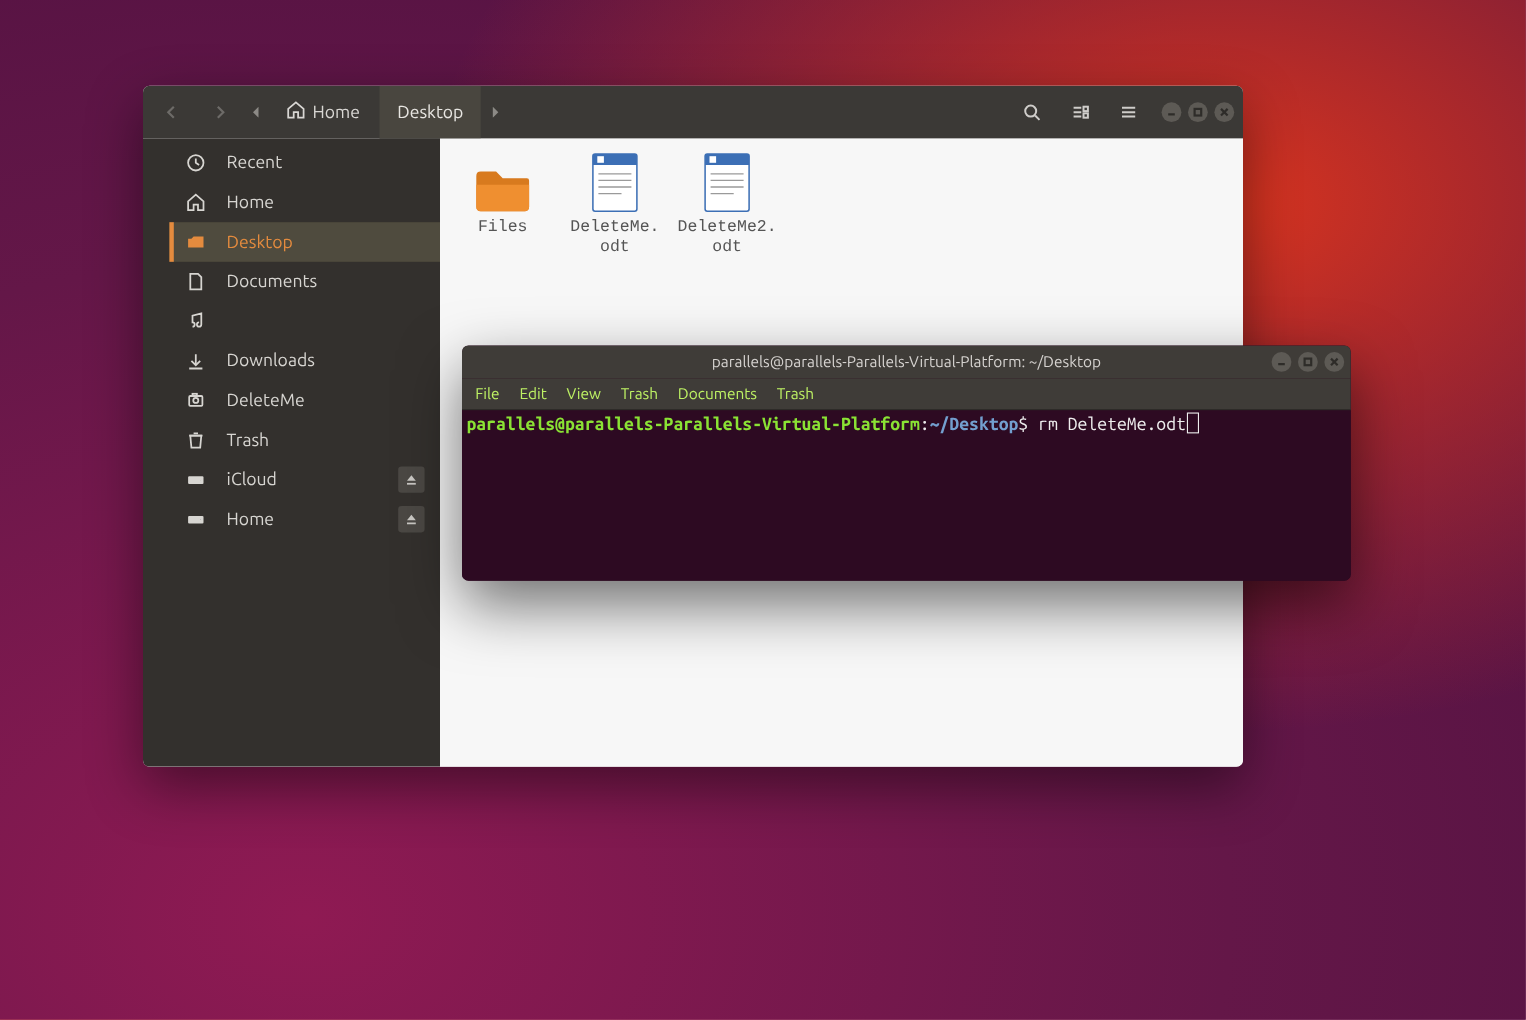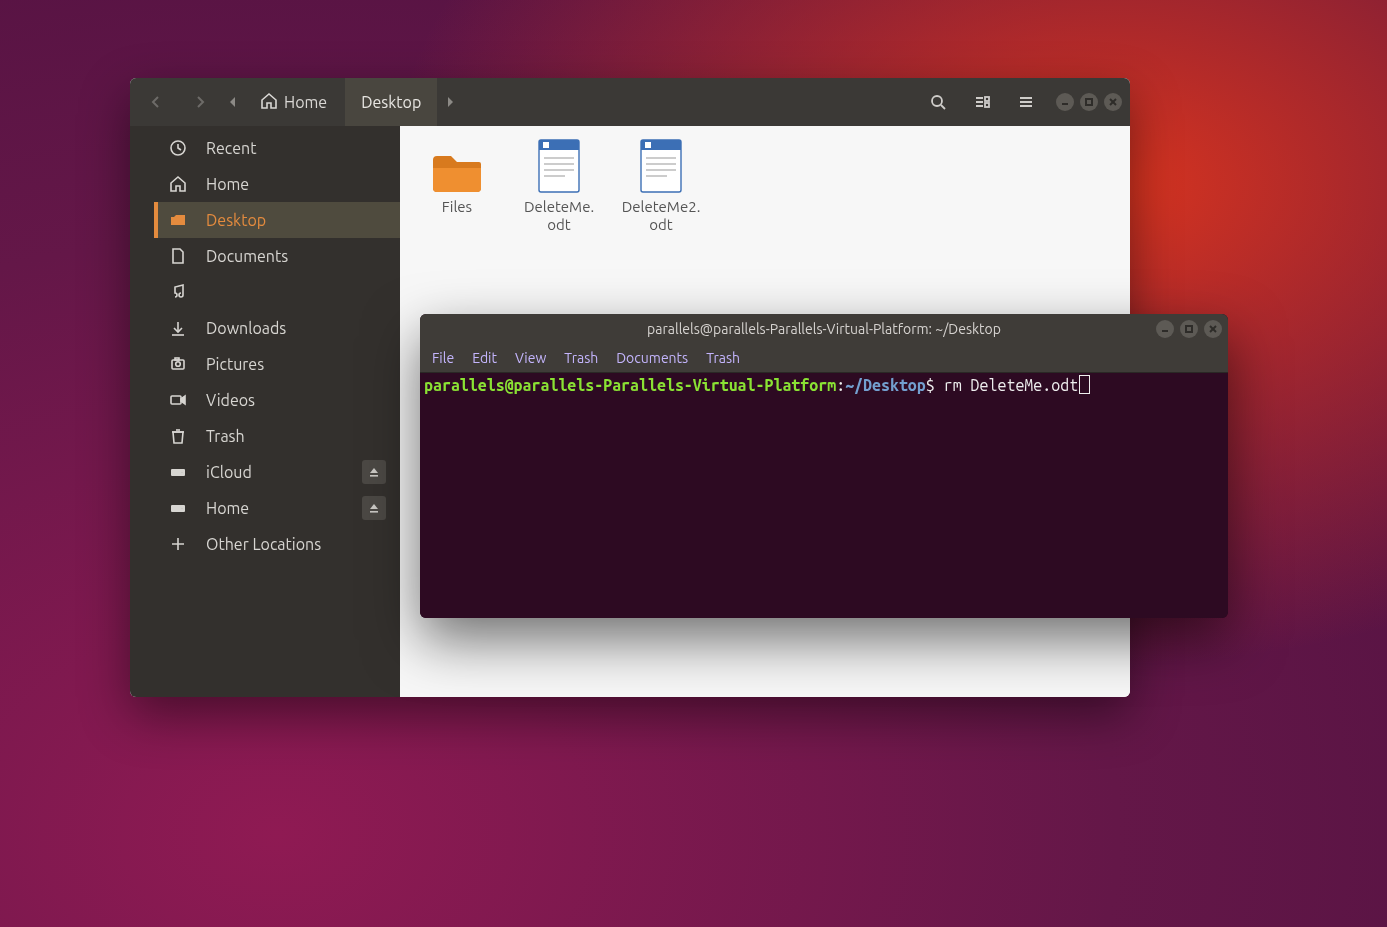--- a/index.html
+++ b/index.html
@@ -39,39 +39,39 @@
   .sidebar{width:246px;background:#33302d;color:#d7d5d1;display:flex;flex-direction:column;padding-top:4px;padding-left:24px;}
   .side-item{display:flex;align-items:center;gap:18px;height:36px;padding:0 14px;font-size:16px;cursor:pointer;position:relative;}
   .side-item.active{background:#4f4b3e;color:#e48b3e;}
   .side-item.active::before{content:"";position:absolute;left:0;top:0;bottom:0;width:4px;background:#e48b3e;}
   .side-item .ic{width:20px;height:20px;display:flex;align-items:center;justify-content:center;}
   .side-item .ic svg{stroke:#d7d5d1;stroke-width:1.6;fill:none;}
   .side-item.active .ic svg{stroke:#e48b3e;fill:#e48b3e;}
   .eject{margin-left:auto;width:24px;height:24px;border-radius:3px;background:#4b4844;display:flex;align-items:center;justify-content:center;}
   .eject svg{fill:#cac8c4;}
   .content{flex:1;background:#f7f7f7;padding:8px 6px;display:flex;flex-wrap:wrap;align-content:flex-start;}
-  .tile{width:102px;display:flex;flex-direction:column;align-items:center;text-align:center;font-size:15px;color:#555;cursor:pointer;}
+  .tile{width:102px;display:flex;flex-direction:column;align-items:center;text-align:center;font-size:15px;color:#555;cursor:pointer;font-family:Liberation Mono, monospace;}
   .tile .icon-box{height:60px;display:flex;align-items:flex-end;justify-content:center;margin-bottom:4px;}
   .tile span.lbl{line-height:18px;}
   .folder-ic{width:52px;height:40px;}
   .folder-ic .back{fill:#d87a1e;} .folder-ic .front{fill:#ef8f30;}
   .doc-ic{width:48px;height:56px;}
   .doc-ic .page{fill:#fff;stroke:#3c6fb5;stroke-width:1.4;}
   .doc-ic .bar{fill:#3c6fb5;}
   .doc-ic .line{stroke:#9a9a9a;stroke-width:1.2;}
   
   .term-window{
-    position:absolute;left:420px;top:314px;width:808px;height:304px;
+    position:absolute;left:420px;top:314px;width:808px;height:214px;
     background:#2d0a22;border-radius:6px;overflow:hidden;display:flex;flex-direction:column;
     box-shadow:0 22px 55px rgba(0,0,0,.55);
   }
   .term-title{height:30px;background:#3f3c38;display:flex;align-items:center;color:#d6d3d0;font-size:14px;position:relative;}
   .term-title .ttxt{position:absolute;left:50%;transform:translateX(-50%);}
   .term-ctls{position:absolute;right:6px;display:flex;gap:6px;}
-  .term-menu{height:28px;background:#3f3c38;border-bottom:1px solid #2a2825;display:flex;align-items:center;gap:18px;padding:0 12px;color:#c4b5fd;font-size:14px;}
+  .term-menu{height:28px;background:#3f3c38;border-bottom:1px solid #2a2825;display:flex;align-items:center;gap:18px;padding:0 12px;color:#bef264;font-size:14px;}
   .term-menu span{cursor:pointer;}
   .term-body{
     flex:1;background:#2d0a22;color:#fff;
     font-family:"Ubuntu Mono","DejaVu Sans Mono",monospace;
     font-size:16px;line-height:20px;padding:2px 4px;white-space:pre;overflow:hidden;
   }
   .tg{color:#8ae234;font-weight:bold;}
   .tb{color:#739fcf;font-weight:bold;margin-top:47px;}
   .tw{color:#eee;}
   .cursor{display:inline-block;width:9px;height:17px;border:1px solid #eee;margin-left:1px;vertical-align:-3px;}
@@ -212,30 +212,21 @@
           <span>Downloads</span>
         </div>
         <div class="side-item">
           <span class="ic">
             <svg width="18" height="18" viewBox="0 0 18 18">
               <rect x="3" y="5" width="12" height="9" rx="1"></rect>
               <circle cx="9" cy="9" r="2.3"></circle>
               <rect x="6" y="3" width="4" height="2"></rect>
             </svg>
           </span>
-          <span>Pictures</span>
-        </div>
-        <div class="side-item">
-          <span class="ic">
-            <svg width="18" height="18" viewBox="0 0 18 18">
-              <rect x="2" y="5" width="10" height="8" rx="1"></rect>
-              <polygon points="12,8 16,5 16,13 12,10" fill="currentColor"></polygon>
-            </svg>
-          </span>
-          <span>Videos</span>
+          <span>DeleteMe</span>
         </div>
         <div class="side-item">
           <span class="ic">
             <svg width="18" height="18" viewBox="0 0 18 18">
               <path d="M4 5 H14 L13 16 H5 Z"></path>
               <line x1="3" y1="5" x2="15" y2="5"></line>
               <line x1="7" y1="3" x2="11" y2="3"></line>
             </svg>
           </span>
           <span>Trash</span>
@@ -262,29 +253,20 @@
               <circle cx="13" cy="9.5" r="1" fill="#33302d"></circle>
             </svg>
           </span>
           <span>Home</span>
           <span class="eject">
             <svg width="12" height="12" viewBox="0 0 12 12">
               <polygon points="6,2 10,7 2,7"></polygon>
               <rect x="2" y="9" width="8" height="1.6"></rect>
             </svg>
           </span>
-        </div>
-        <div class="side-item">
-          <span class="ic">
-            <svg width="18" height="18" viewBox="0 0 18 18">
-              <line x1="9" y1="3" x2="9" y2="15"></line>
-              <line x1="3" y1="9" x2="15" y2="9"></line>
-            </svg>
-          </span>
-          <span>Other Locations</span>
         </div>
       </div>
     <div class="content" id="content">
         <div class="tile">
           <div class="icon-box">
             <svg class="folder-ic" viewBox="0 0 52 40">
               <path class="back" d="M2 6 Q2 2 6 2 H20 L26 8 H48 Q50 8 50 10 V34 Q50 38 46 38 H6 Q2 38 2 34 Z"></path>
               <path class="front" d="M2 14 H50 V34 Q50 38 46 38 H6 Q2 38 2 34 Z"></path>
             </svg>
           </div>

